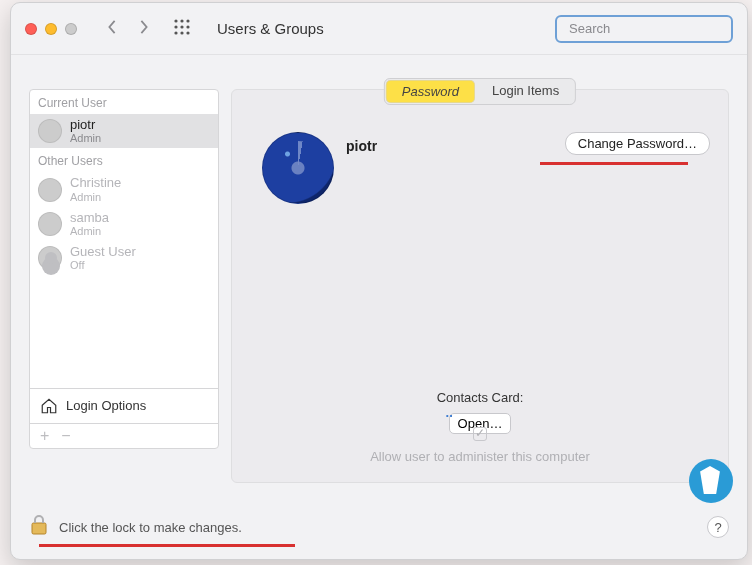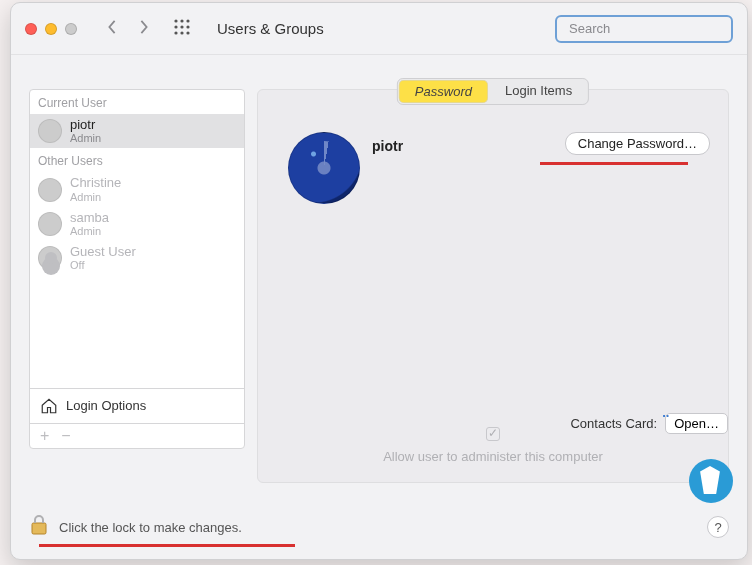--- a/index.html
+++ b/index.html
@@ -19,21 +19,21 @@
   .grid-icon svg { width: 18px; height: 18px; }
   .win-title { margin-left: 26px; font-size: 15px; font-weight: 400; color: #333; }
   .search { margin-left: auto; width: 178px; height: 28px; border: 2px solid #6ea0d6; border-radius: 6px; display: flex; align-items: center; padding: 0 6px; color: #8a8a8e; gap: 6px; background: #fff0; }
   .search input { border: none; outline: none; background: transparent; font-size: 13px; flex: 1; color: #333; }
   .search input::placeholder { color: #8a8a8e; }
 
   
   .body { display: flex; padding: 34px 18px 0 18px; gap: 12px; align-items: flex-start; }
 
   
-  .sidebar { width: 216px; background: #fff; border: 1px solid #d6d6d8; border-radius: 4px; overflow: hidden; }
+  .sidebar { width: 190px; background: #fff; border: 1px solid #d6d6d8; border-radius: 4px; overflow: hidden; }
   .side-section-label { font-size: 12px; color: #a0a0a4; padding: 6px 8px 4px; }
   .side-item { display: flex; align-items: center; padding: 4px 8px; gap: 8px; }
   .side-item.selected { background: #e1e1e3; }
   .side-item .avatar { width: 24px; height: 24px; border-radius: 50%; background: #ccc; flex-shrink: 0; border: 1px solid rgba(0,0,0,.08); }
   .side-item .txt .name { font-size: 13px; color: #333; line-height: 1.1; }
   .side-item.selected .txt .name { color: #222; font-weight: 500; }
   .side-item .txt .role { font-size: 11px; color: #8a8a8e; line-height: 1.1; }
   .side-item.other .txt .name, .side-item.other .txt .role { color: #b5b5b9; }
   .side-spacer { height: 112px; }
   .login-options { border-top: 1px solid #d6d6d8; display: flex; align-items: center; gap: 8px; padding: 8px 10px; font-size: 13px; color: #333; }
@@ -52,21 +52,21 @@
   .big-avatar { width: 72px; height: 72px; border-radius: 50%; flex-shrink: 0; background: radial-gradient(circle at 35% 30%, #6fa3e2 2px, #1d3fa1 3px 72%, #0e256a 74%); position: relative; border: 1px solid rgba(0,0,0,.15); }
   .big-avatar::after { content:""; position:absolute; inset:8px; border-radius:50%; background:
      radial-gradient(circle at 50% 50%, rgba(255,255,255,.85) 0 6px, transparent 7px),
      conic-gradient(from 0deg, #e8f0ff 0 10deg, transparent 10deg 60deg) ;
      mix-blend-mode: screen; opacity:.4; }
   .user-name { font-size: 14px; font-weight: 700; color: #222; margin-top: 6px; }
   .change-pw { margin-left: auto; background: #fff; border: 1px solid #c8c8cc; border-radius: 11px; padding: 3px 12px; font-size: 13px; color: #222; }
   .red-underline { height: 3px; background: #d83030; margin: 4px 20px 0 0; }
   .underline-wrap { position: absolute; right: 20px; top: 68px; width: 168px; }
 
-  .contacts-row { position: absolute; bottom: 48px; left: 0; right: 0; display: flex; align-items: center; justify-content: flex-end; gap: 8px; font-size: 13px; color: #333; }
+  .contacts-row { position: absolute; bottom: 48px; left: 0; right: 0; display: flex; align-items: center; justify-content: center; gap: 8px; font-size: 13px; color: #333; flex-direction: column; }
   .open-btn { background: #fff; border: 1px solid #c8c8cc; border-radius: 5px; padding: 2px 8px; font-size: 13px; position: relative; }
   .open-btn::before { content: ".."; color:#3b7bd1; position:absolute; left:-4px; top:-9px; font-weight:700; }
 
   .admin-row { position: absolute; bottom: 18px; left: 0; right: 0; display: flex; align-items: center; justify-content: center; gap: 8px; font-size: 13px; color: #b0b0b4; flex-direction: column; }
   .admin-row .chk { width: 14px; height: 14px; border: 1px solid #c8c8cc; border-radius: 3px; position: relative; }
   .admin-row .chk::after { content: "✓"; position: absolute; left: 1px; top: -2px; font-size: 12px; color: #b0b0b4; }
 
   
   .footer { position: absolute; left: 18px; right: 18px; bottom: 18px; display: flex; align-items: center; gap: 10px; }
   .lock-label { font-size: 13px; color: #555; }

